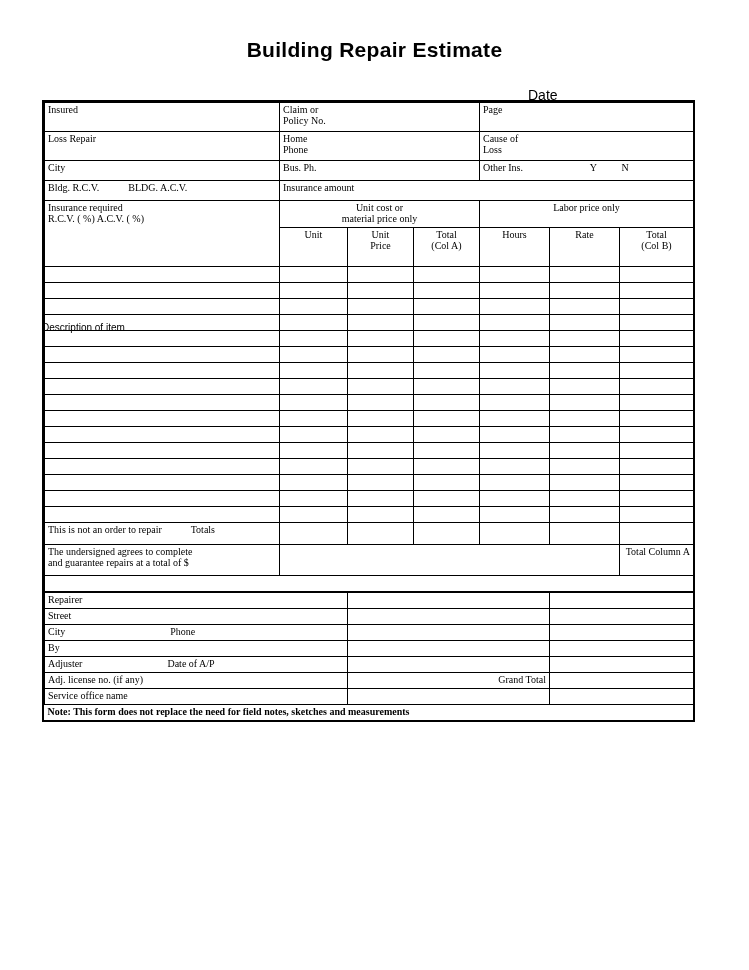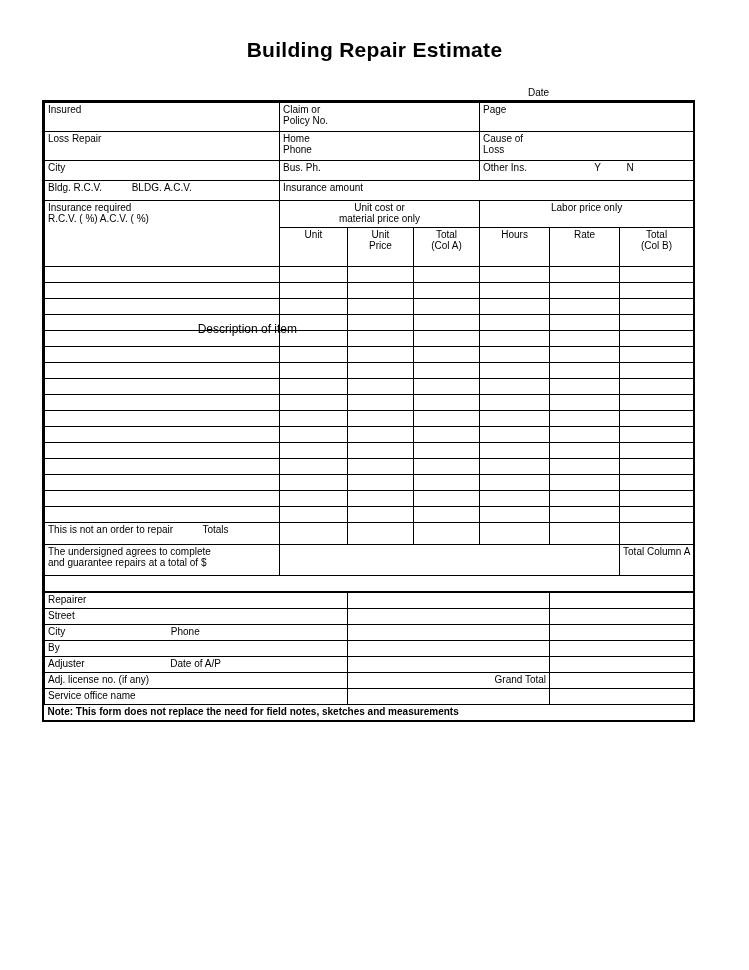--- a/index.html
+++ b/index.html
@@ -29,35 +29,36 @@
     width: 749px;
     text-align: center;
     font-size: 21px;
     font-weight: bold;
     letter-spacing: 0.3px;
   }
   .date-label {
     position: absolute;
     left: 528px;
     top: 87px;
-    font-size: 10px;
+    font-size: 14px;
   }
   
   .form {
     position: absolute;
     left: 42px;
     top: 100px;
     width: 653px;
     border: 2px solid #000;
     box-sizing: border-box;
   }
   table.grid {
     border-collapse: collapse;
     width: 100%;
     table-layout: fixed;
+    font-family: Liberation Serif, serif;
   }
   table.grid td {
     border: 1px solid #000;
     font-size: 10px;
     padding: 1px 3px;
     vertical-align: top;
     height: 13px;
     line-height: 11px;
   }
   td.noborder-l { border-left: none; }
@@ -429,15 +430,15 @@
         <td colspan="2" style="border-bottom:none;"></td>
       </tr>
 
       <tr>
         <td colspan="8" class="note" style="border-left:none;border-right:none;border-bottom:none;">Note: This form does not replace the need for field notes, sketches and measurements</td>
       </tr>
     </tbody>
       </table>
   </div>
 
-  <div style="position:absolute; left:42px; top:322px; width:255px; text-align:right; font-size:12px;">Description of item</div>
+  <div style="position:absolute; left:42px; top:322px; width:255px; text-align:left; font-size:10px;">Description of item</div>
 
 </div>
 
 </body></html>

